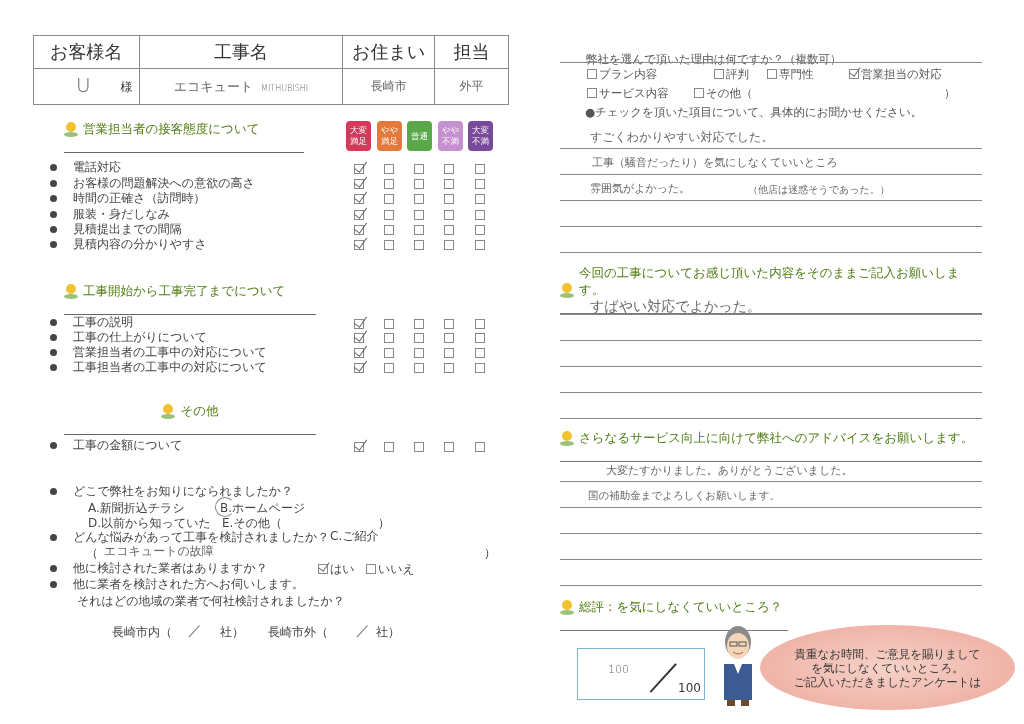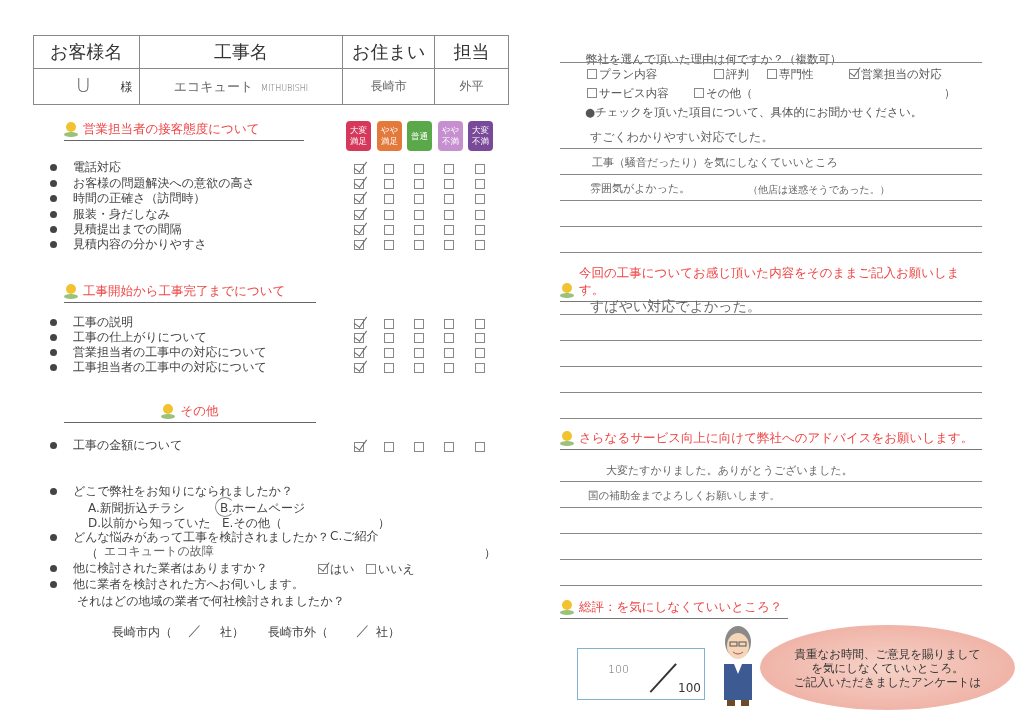--- a/index.html
+++ b/index.html
@@ -11,21 +11,21 @@
   .abs { position: absolute; }
   .hand { font-family: "DejaVu Sans", sans-serif; color: #666; font-weight: 300; }
 
   
   .hdr-table { position: absolute; left: 33px; top: 35px; width: 476px; border-collapse: collapse; }
   .hdr-table td { border: 1.3px solid #888; text-align: center; color: #333; }
   .hdr-table .hrow td { height: 33px; font-size: 18px; }
   .hdr-table .vrow td { height: 36px; font-size: 12px; }
 
   
-  .sec-title { position: absolute; display: flex; align-items: flex-end; font-size: 12.5px; color: #ef4444; border-bottom: 1.5px solid #666; padding-bottom: 2px; }
+  .sec-title { position: absolute; display: flex; align-items: flex-end; font-size: 12.5px; color: #4d7c0f; border-bottom: 1.5px solid #666; padding-bottom: 14px; }
   .flower { width: 14px; height: 16px; position: relative; margin-right: 5px; flex-shrink: 0; }
   .flower .petal { position: absolute; left: 2px; top: 0; width: 10px; height: 10px; border-radius: 50%; background: #f2c230; }
   .flower .leaf { position: absolute; left: 0; top: 10px; width: 14px; height: 5px; border-radius: 50%; background: #9ac27a; }
 
   
   .badge { position: absolute; top: 121px; width: 25px; height: 30px; border-radius: 4px; color: #fff; font-size: 8.5px; line-height: 11px; display: flex; align-items: center; justify-content: center; text-align: center; }
 
   
   .qrow { position: absolute; left: 50px; height: 15px; font-size: 12px; color: #444; display: flex; align-items: center; }
   .bullet { width: 7px; height: 7px; border-radius: 50%; background: #444; margin-right: 16px; flex-shrink: 0; }

